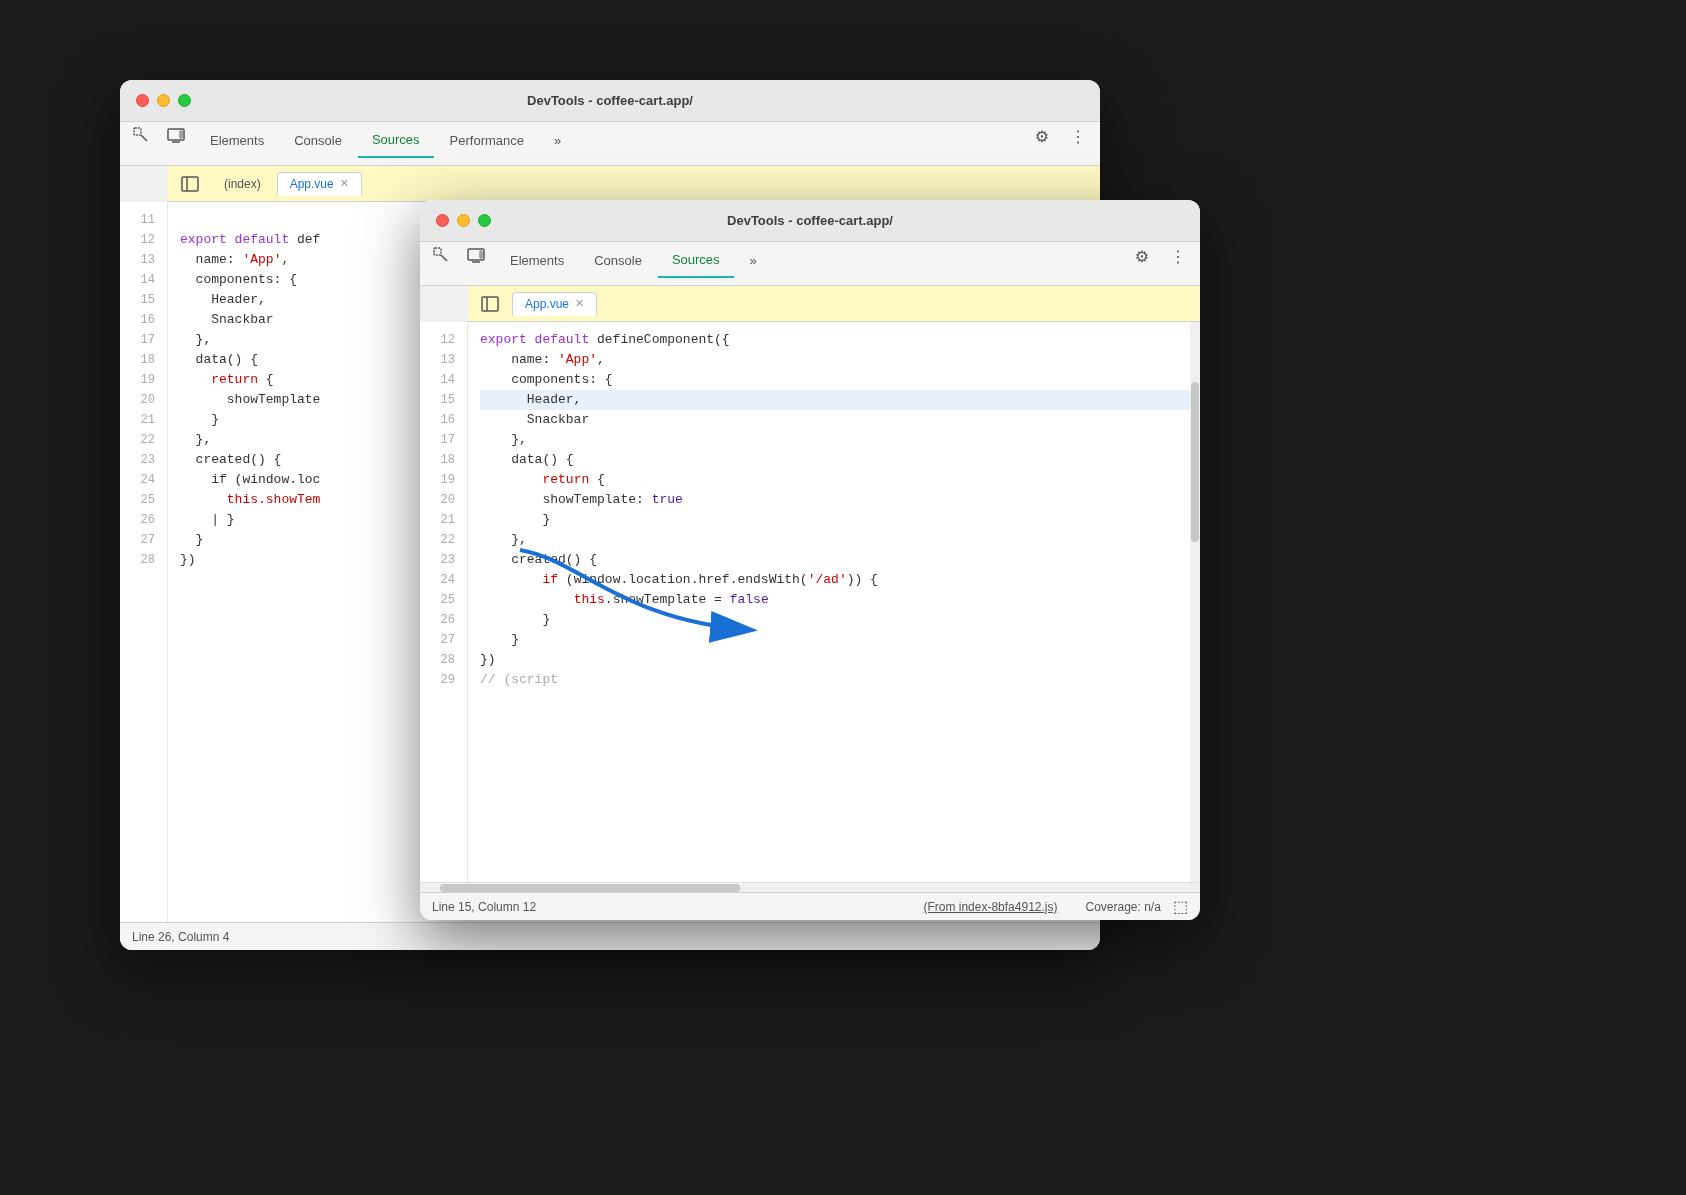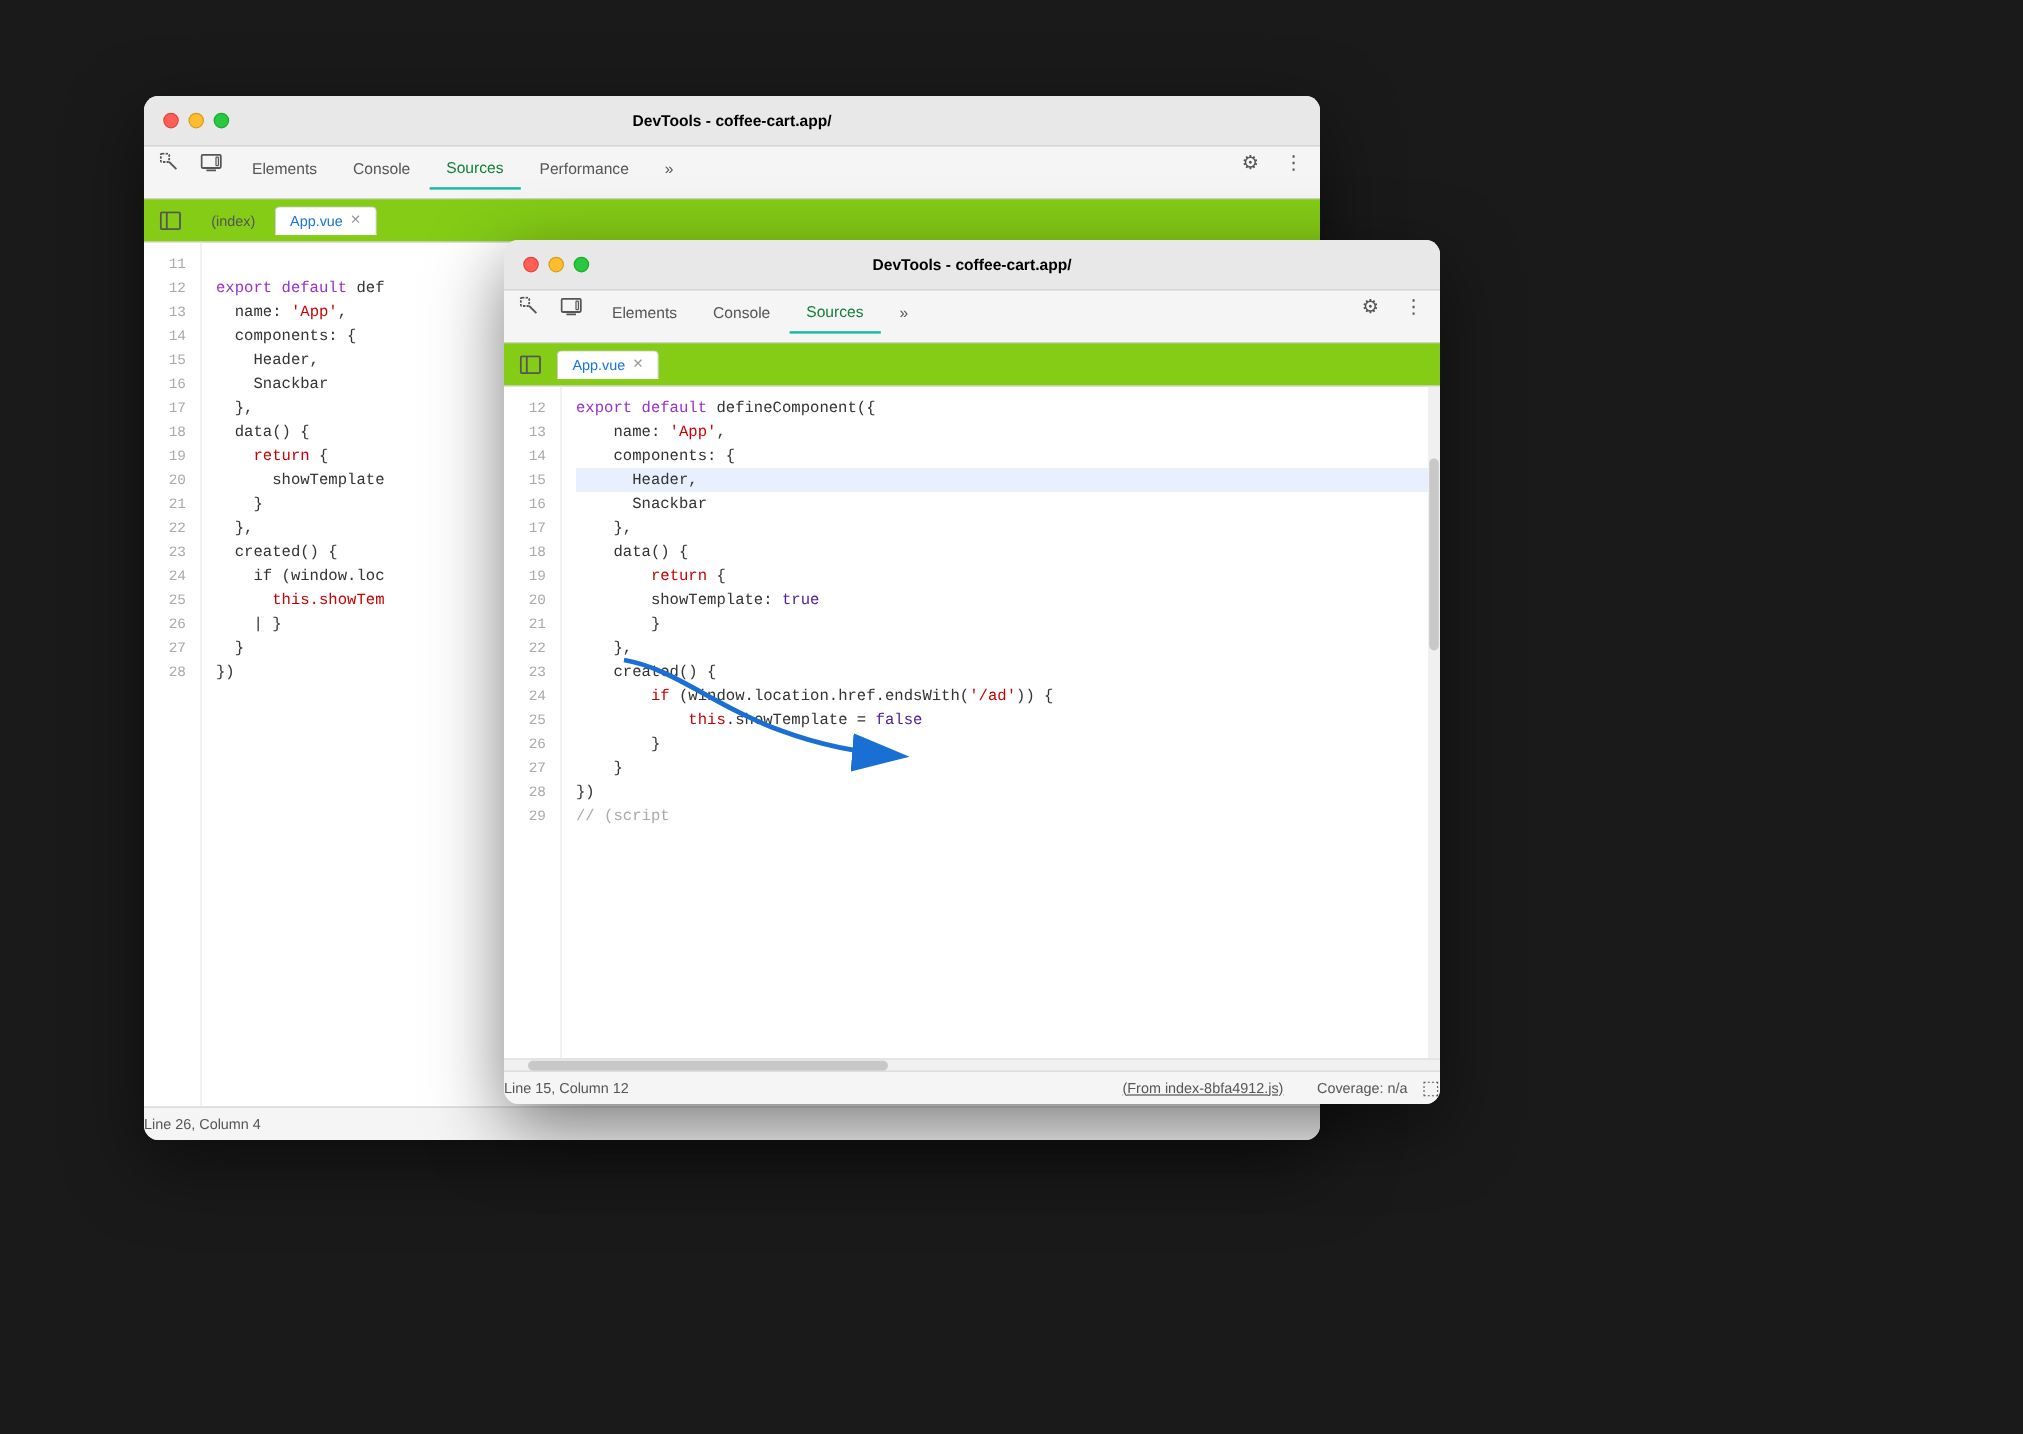--- a/index.html
+++ b/index.html
@@ -48,21 +48,21 @@
       border-bottom: 1px solid #d0d0d0;
       position: relative;
     }
 
     .title-bar-title {
       position: absolute;
       left: 50%;
       transform: translateX(-50%);
       font-size: 13px;
       font-weight: 600;
-      color: #000000;
+      color: #404040;
     }
 
     .traffic-lights {
       display: flex;
       gap: 8px;
       align-items: center;
     }
 
     .traffic-light {
       width: 13px;
@@ -128,27 +128,28 @@
       display: flex;
       align-items: center;
       justify-content: center;
       color: #555;
       font-size: 16px;
       cursor: pointer;
     }
 
     
     .file-tabs-bar {
-      background: #84cc16;
+      background: #fef9c3;
       height: 36px;
       display: flex;
       align-items: center;
       padding: 0 8px;
       border-bottom: 1px solid #d0d0d0;
       gap: 4px;
+      margin-left: 48px;
     }
 
     .sidebar-toggle {
       width: 28px;
       height: 28px;
       display: flex;
       align-items: center;
       justify-content: center;
       color: #555;
       font-size: 14px;
@@ -232,21 +233,21 @@
     .str-red { color: #cc0000; }
     .bool-blue { color: #4c1d95; font-weight: 500; }
     .code-default { color: #333; }
 
     
     .status-bar {
       background: #f5f5f5;
       height: 28px;
       display: flex;
       align-items: center;
-      padding: 0 0;
+      padding: 0 12px;
       border-top: 1px solid #d0d0d0;
       font-size: 12px;
       color: #555;
     }
 
     .content-wrapper {
       display: flex;
       flex-direction: column;
       height: calc(100% - 42px);
     }

